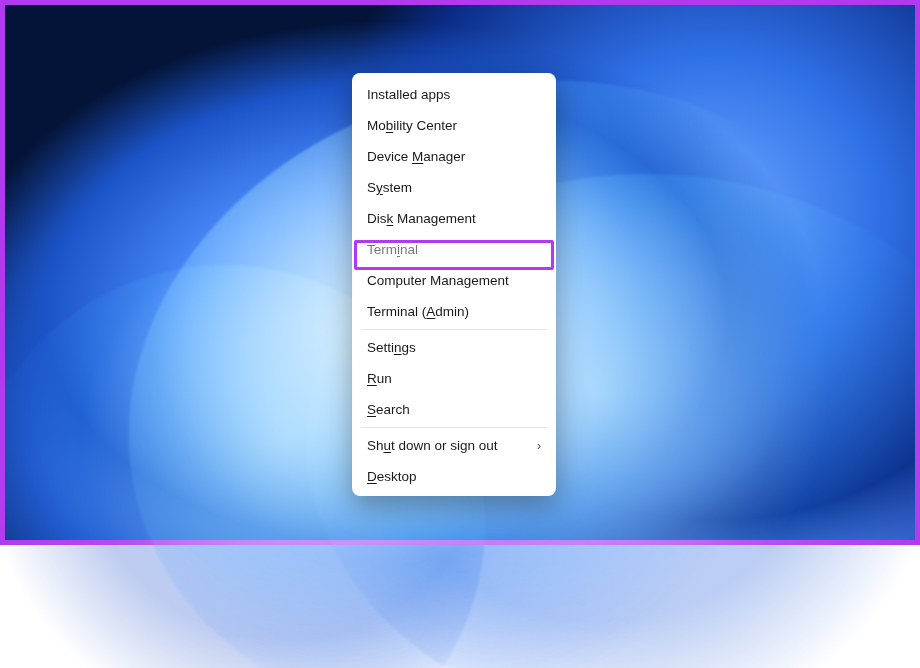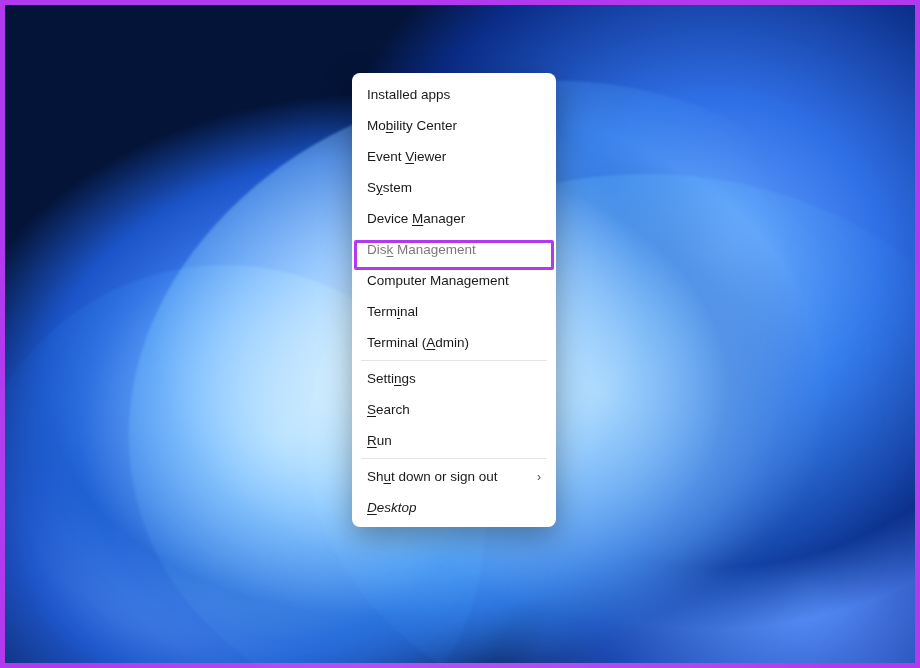--- a/index.html
+++ b/index.html
@@ -7,21 +7,21 @@
     padding: 0;
     width: 920px;
     height: 668px;
     overflow: hidden;
     font-family: "Segoe UI", Arial, sans-serif;
   }
 
   .frame {
     box-sizing: border-box;
     width: 920px;
-    height: 668px;
+    height: 545px;
     border: 5px solid #b23aee;
     position: relative;
     background: #0a2a6a; 
   }
 
   
   .wallpaper {
     position: absolute;
     inset: 0;
     background:
@@ -94,69 +94,66 @@
     top: 235px;
     width: 200px;
     height: 30px;
     border: 3px solid #b23aee;
     border-radius: 2px;
     background: rgba(255,255,255,0.4);
     pointer-events: none;
     box-sizing: border-box;
   }
 
-  .last-item { padding-bottom: 2px; font-style: italic; }
+  .last-item { padding-bottom: 2px; }
 </style>
 </head>
 <body>
 
 <div class="frame">
   <div class="wallpaper">
     <div class="ribbon r1"></div>
     <div class="ribbon r2"></div>
     <div class="ribbon r3"></div>
   </div>
 
   <div class="menu" id="menu">
       <div class="menu-item">
         <span>Installed apps</span>
       </div>
       <div class="menu-item">
         <span>Mo<span class="ul">b</span>ility Center</span>
       </div>
       <div class="menu-item">
-        <span>Event <span class="ul">V</span>iewer</span>
+        <span>Device <span class="ul">M</span>anager</span>
       </div>
       <div class="menu-item">
         <span>S<span class="ul">y</span>stem</span>
       </div>
       <div class="menu-item">
-        <span>Device <span class="ul">M</span>anager</span>
-      </div>
-      <div class="menu-item">
         <span>Dis<span class="ul">k</span> Management</span>
       </div>
       <div class="menu-item">
-        <span>Computer Mana<span class="ul">g</span>ement</span>
+        <span>Term<span class="ul">i</span>nal</span>
       </div>
       <div class="menu-item">
-        <span>Term<span class="ul">i</span>nal</span>
+        <span>Computer Mana<span class="ul">g</span>ement</span>
       </div>
       <div class="menu-item">
         <span>Terminal (<span class="ul">A</span>dmin)</span>
       </div>
       <div class="sep"></div>
       <div class="menu-item">
         <span>Setti<span class="ul">n</span>gs</span>
       </div>
       <div class="menu-item">
-        <span><span class="ul">S</span>earch</span>
+        <span><span class="ul">R</span>un</span>
       </div>
       <div class="menu-item">
-        <span><span class="ul">R</span>un</span>
+        <span><span class="ul">S</span>earch</span>
       </div>
       <div class="sep"></div>
       <div class="menu-item">
         <span>Sh<span class="ul">u</span>t down or sign out</span>
         <span class="chevron">›</span>
       </div>
       <div class="menu-item last-item">
         <span><span class="ul">D</span>esktop</span>
       </div>
     </div>

